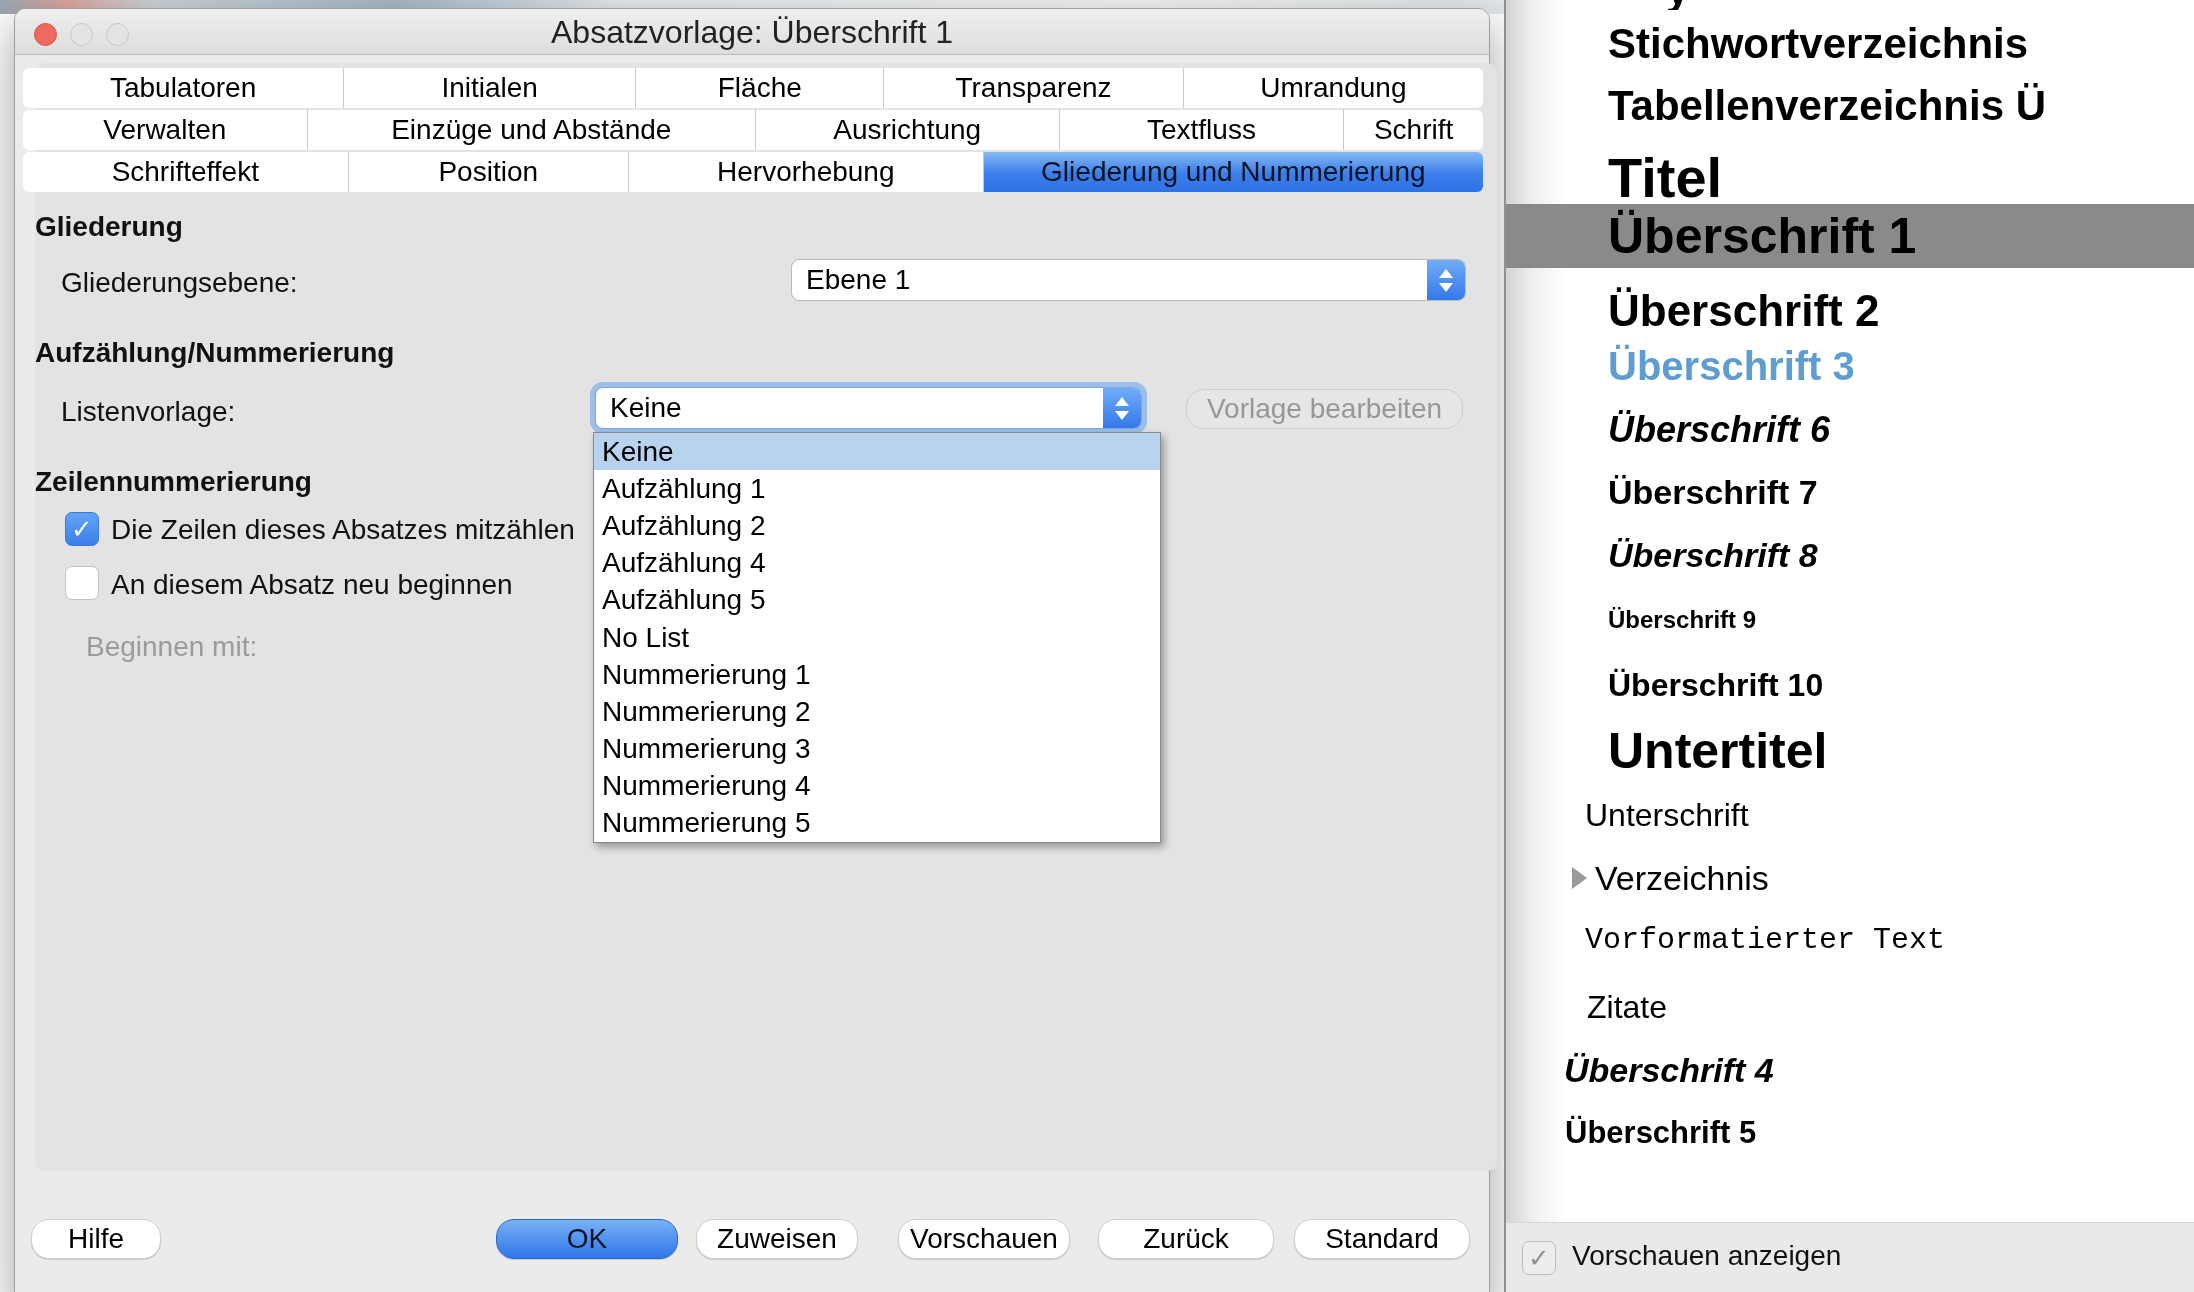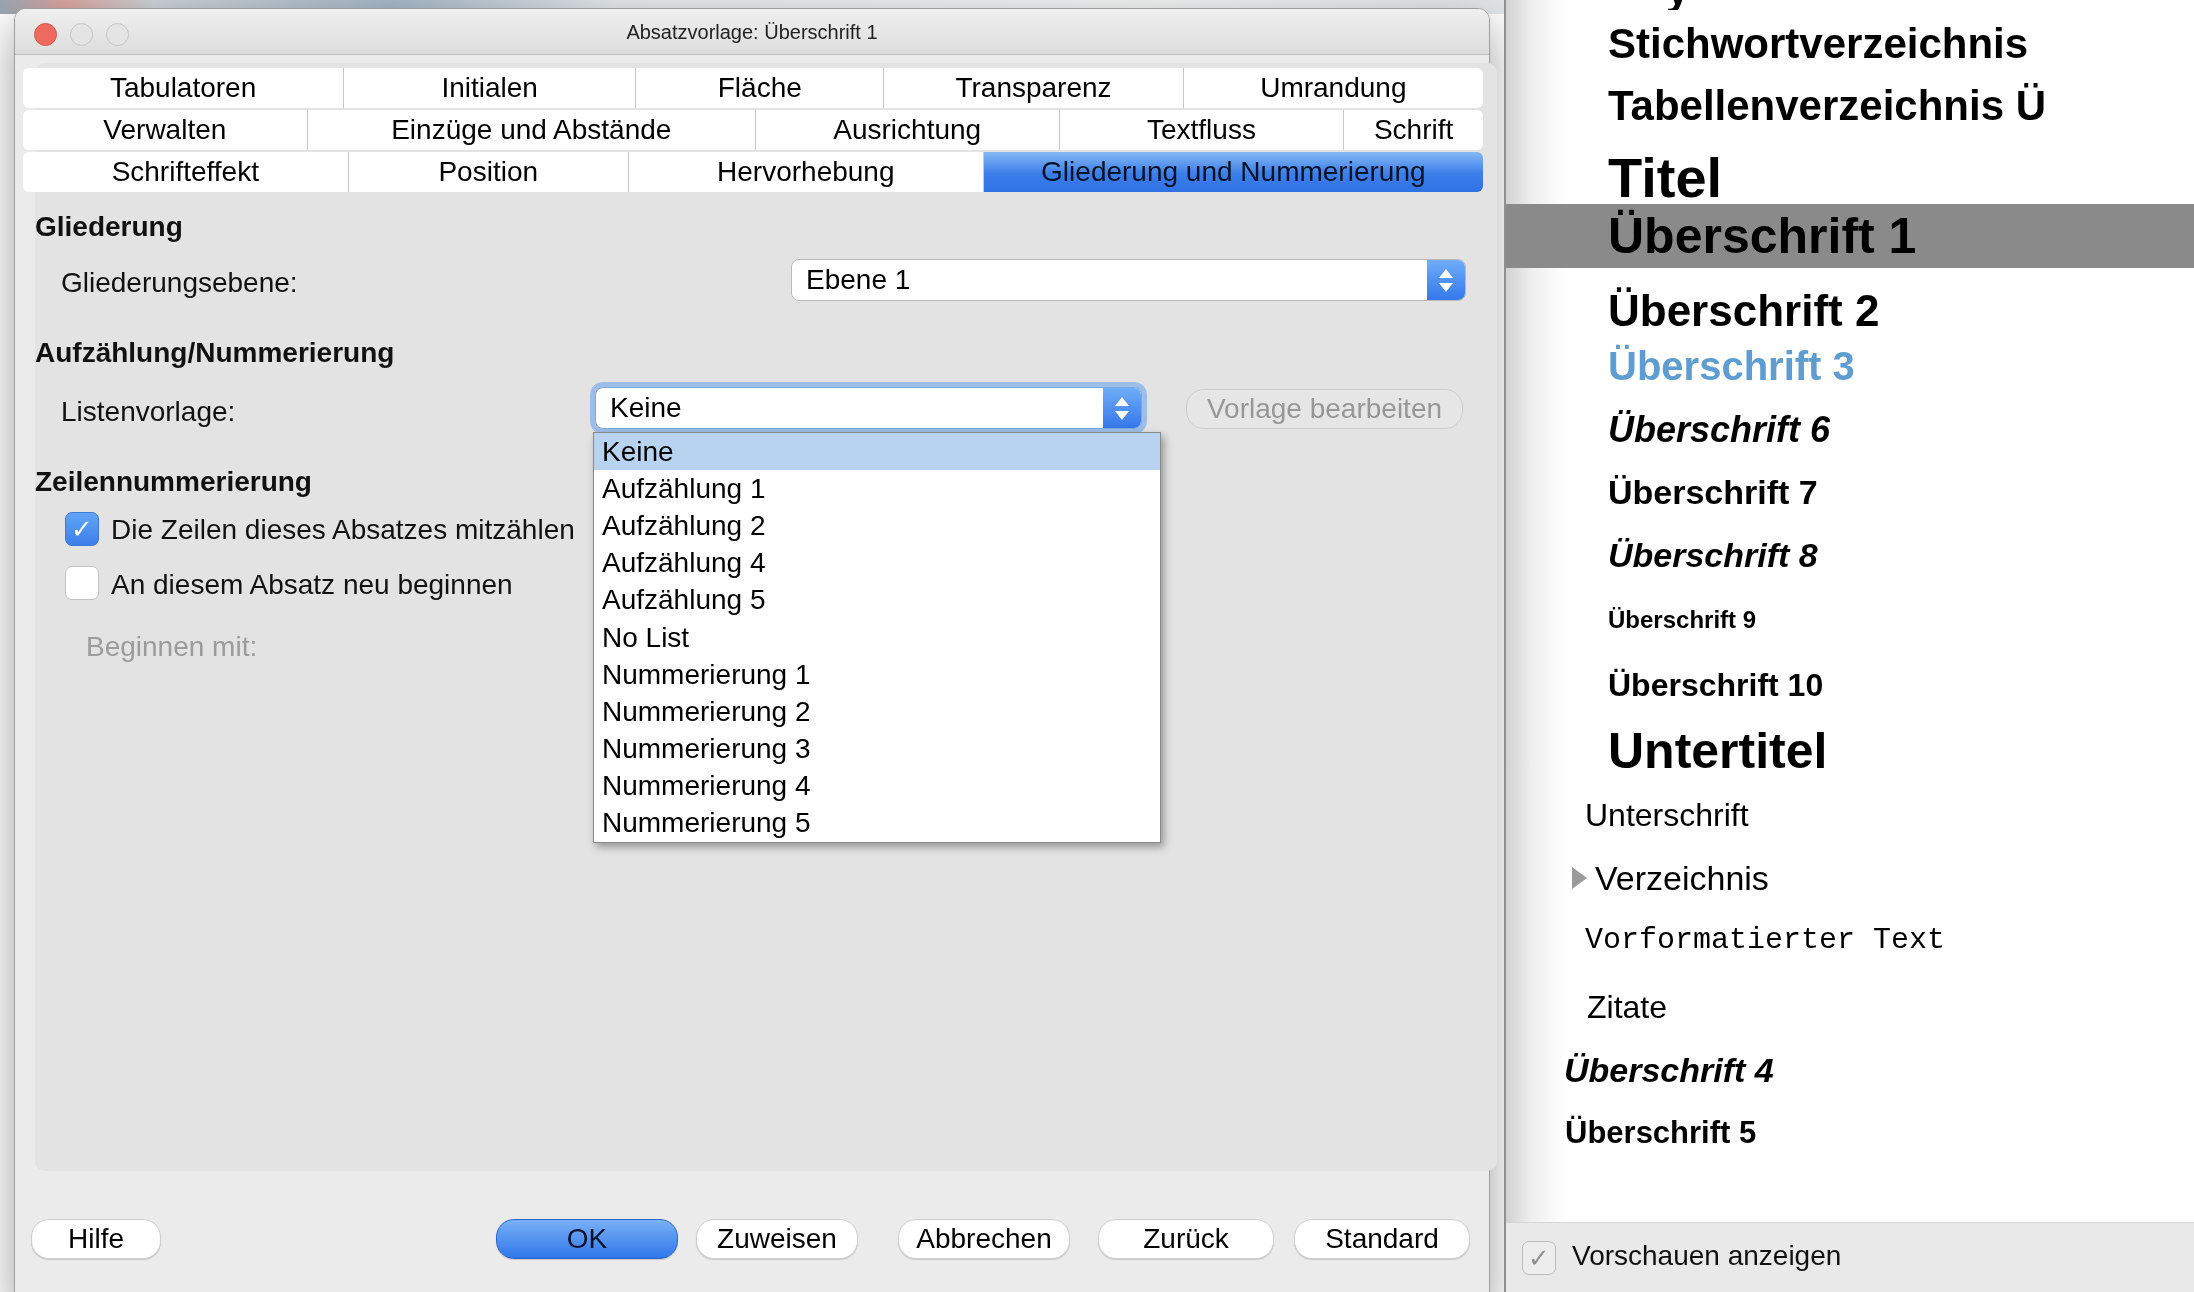--- a/index.html
+++ b/index.html
@@ -11,21 +11,21 @@
     background:linear-gradient(90deg,#9aa7b4 0%,#e0a8a2 3%,#cfd6da 7%,#a8bac9 18%,#e7ebee 28%,#f4f5f5 52%,#dfe3e6 72%,#f0f1f2 100%); }
 
   
   .dialog { position:absolute; left:14px; top:8px; width:1476px; height:1300px;
     background:#ebebeb; border-radius:12px 12px 0 0; border:1px solid #9e9e9e;
     box-shadow:0 16px 48px rgba(0,0,0,.38); }
   .titlebar { position:absolute; left:0; top:0; width:100%; height:46px;
     background:linear-gradient(#efefef,#dddddd); border-bottom:1px solid #bdbdbd;
     border-radius:11px 11px 0 0; }
   .title { position:absolute; left:0; right:0; top:0; height:46px; line-height:46px;
-    text-align:center; font-size:20px; color:#222; }
+    text-align:center; font-size:32px; color:#222; }
   .tl { position:absolute; top:14px; width:23px; height:23px; border-radius:50%; }
   .tl-close { left:19px; background:#ee6a5f; border:1px solid #d4574c; }
   .tl-min  { left:55px; background:#e4e4e4; border:1px solid #c6c6c6; }
   .tl-zoom { left:91px; background:#e4e4e4; border:1px solid #c6c6c6; }
 
   .content-panel { position:absolute; left:20px; top:54px; width:1462px; height:1108px;
     background:#e3e3e3; border-radius:10px; }
 
   
   .tabrow { position:absolute; left:8px; width:1460px; height:40px; display:flex; gap:0; }
@@ -182,21 +182,21 @@
       <div class="dd-item">Nummerierung 1</div>
       <div class="dd-item">Nummerierung 2</div>
       <div class="dd-item">Nummerierung 3</div>
       <div class="dd-item">Nummerierung 4</div>
       <div class="dd-item">Nummerierung 5</div>
     </div>
 
   <div class="btn" style="left:16px;  top:1210px; width:130px;">Hilfe</div>
   <div class="btn btn-primary" style="left:481px; top:1210px; width:182px;">OK</div>
   <div class="btn" style="left:681px; top:1210px; width:162px;">Zuweisen</div>
-  <div class="btn" style="left:883px; top:1210px; width:172px;">Abbrechen</div>
+  <div class="btn" style="left:883px; top:1210px; width:172px;">Vorschauen</div>
   <div class="btn" style="left:1083px; top:1210px; width:176px;">Zurück</div>
   <div class="btn" style="left:1279px; top:1210px; width:176px;">Standard</div>
 </div>
 
 <div class="style-panel">
   <div class="sp-list">
       <div class="sp-item" style="top: -30px; height: 40px; padding-left: 160px;">
         <span style="font-size: 42px; font-weight: bold;">y</span>
       </div>
       <div class="sp-item" style="top: 14px; height: 60px; padding-left: 102px;">

